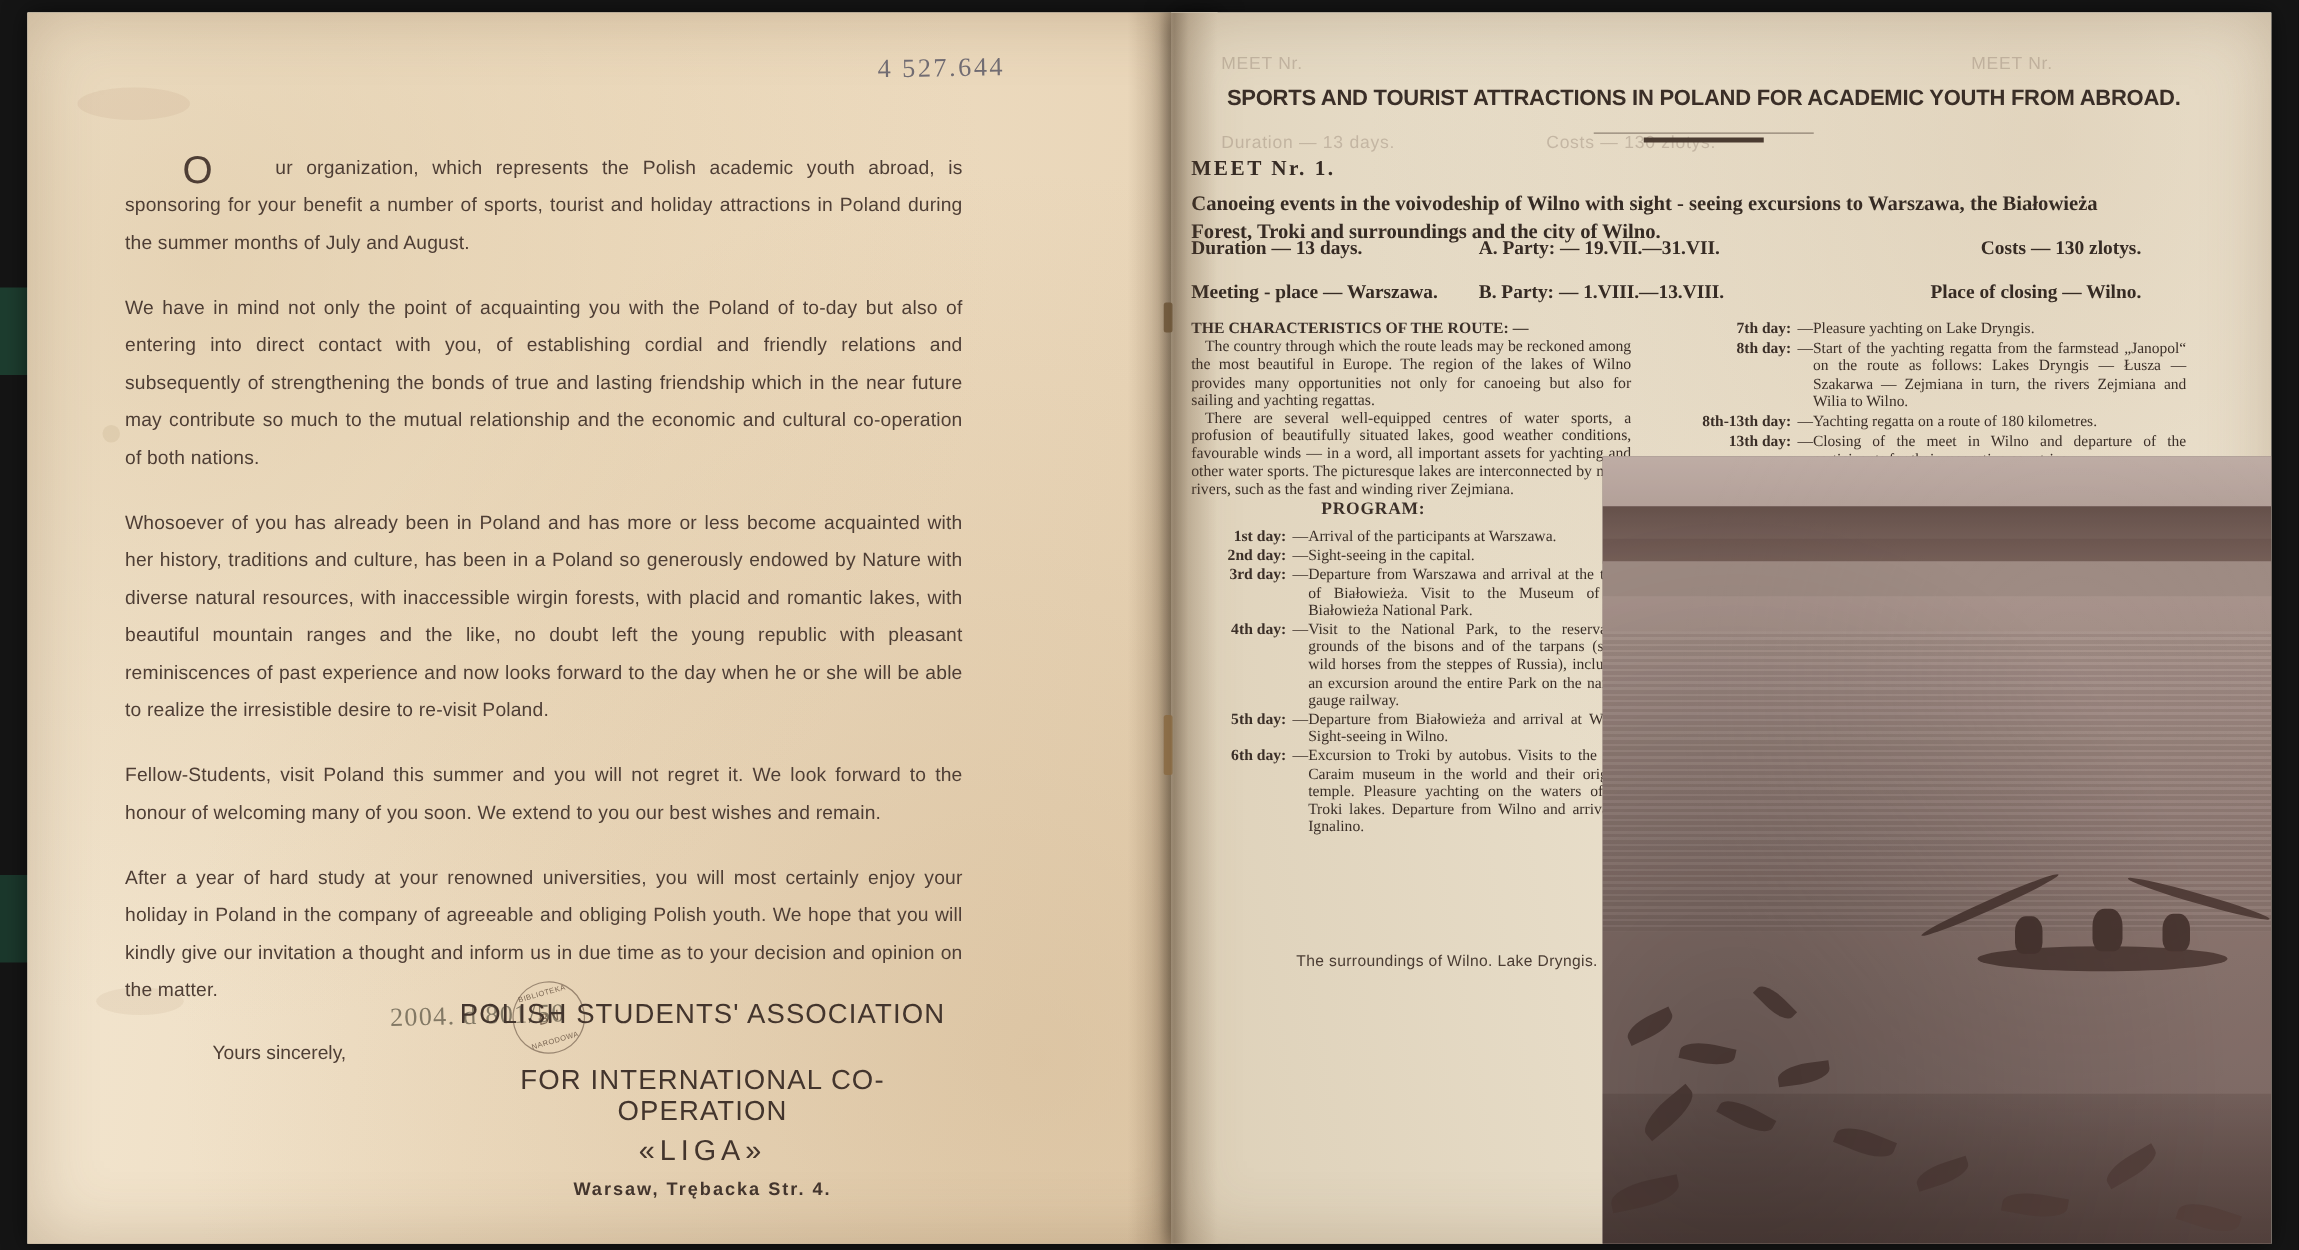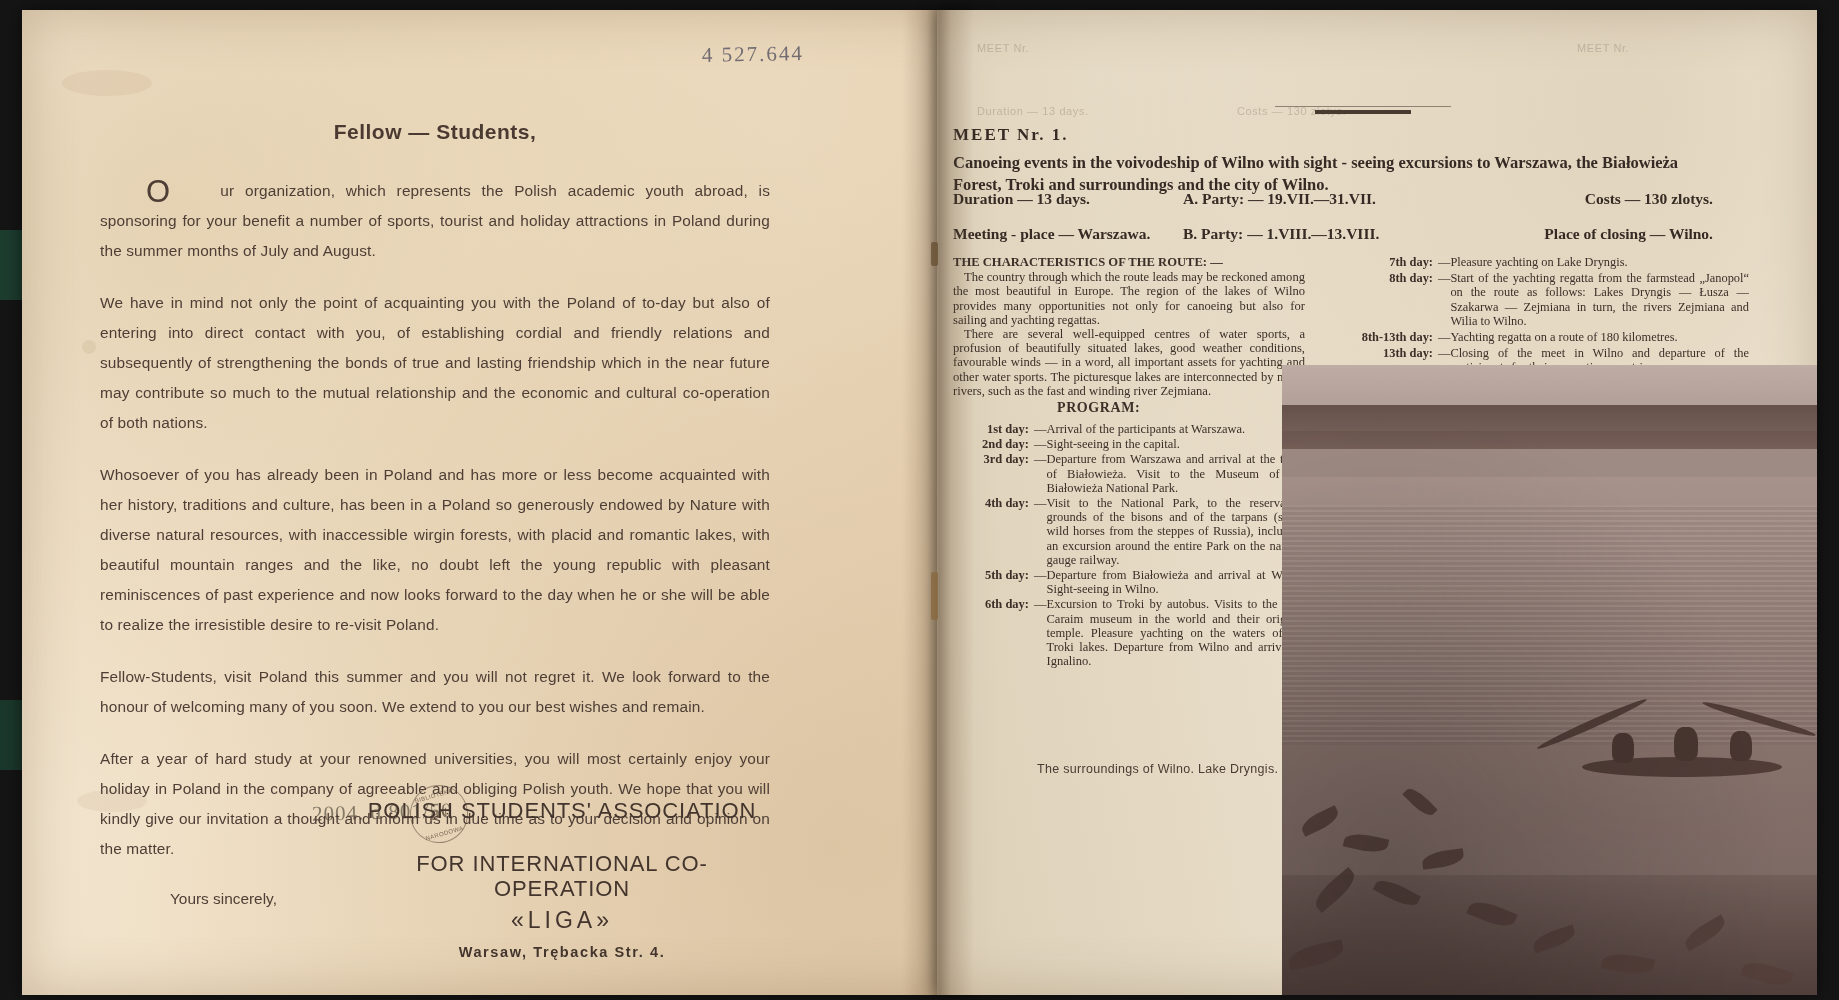--- a/index.html
+++ b/index.html
@@ -224,21 +224,21 @@
   
   .rp {
     position: absolute;
     color: #3c3029;
     font-family: "Liberation Serif", serif;
   }
   .ghost {
     position: absolute;
     font-family: "Liberation Sans", sans-serif;
     color: rgba(120,100,85,.30);
-    font-size: 11px;
+    font-size: 14px;
     letter-spacing: .6px;
   }
 
   .r-title {
     left: 16px; top: 58px;
     width: 820px;
     font-family: "Liberation Sans", sans-serif;
     font-size: 17.6px;
     font-weight: 700;
     letter-spacing: -.2px;
@@ -447,21 +447,20 @@
     <div class="page page-left">
       <div class="edge-dark"></div>
       <div class="spot" style="left:40px;top:60px;width:90px;height:26px;opacity:.5"></div>
       <div class="spot" style="left:60px;top:330px;width:14px;height:14px;opacity:.6"></div>
       <div class="spot" style="left:55px;top:780px;width:70px;height:22px;opacity:.45"></div>
 
       <div class="pencil-top">4 527.644</div>
       <div class="pencil-bottom">2004. d 801/50</div>
 
       <div class="letter">
-        <h1>Fellow — Students,</h1>
 
         <p class="first"><span class="dropcap">O</span><span>ur organization, which represents the Polish academic youth abroad, is sponsoring for your benefit a number of sports, tourist and holiday attractions in Poland during the summer months of July and August.</span></p>
         <p>We have in mind not only the point of acquainting you with the Poland of to-day but also of entering into direct contact with you, of establishing cordial and friendly relations and subsequently of strengthening the bonds of true and lasting friendship which in the near future may contribute so much to the mutual relationship and the economic and cultural co-operation of both nations.</p>
         <p>Whosoever of you has already been in Poland and has more or less become acquainted with her history, traditions and culture, has been in a Poland so generously endowed by Nature with diverse natural resources, with inaccessible wirgin forests, with placid and romantic lakes, with beautiful mountain ranges and the like, no doubt left the young republic with pleasant reminiscences of past experience and now looks forward to the day when he or she will be able to realize the irresistible desire to re-visit Poland.</p>
         <p>Fellow-Students, visit Poland this summer and you will not regret it. We look forward to the honour of welcoming many of you soon. We extend to you our best wishes and remain.</p>
         <p>After a year of hard study at your renowned universities, you will most certainly enjoy your holiday in Poland in the company of agreeable and obliging Polish youth. We hope that you will kindly give our invitation a thought and inform us in due time as to your decision and opinion on the matter.</p>
 
         <div class="yours">Yours sincerely,</div>
       </div>
 
@@ -480,20 +479,21 @@
     </div>
 
     <div class="page page-right">
       <div class="edge-dark"></div>
 
       <div class="ghost" style="left:40px; top:32px;">MEET Nr.</div>
       <div class="ghost" style="left:640px; top:32px;">MEET Nr.</div>
       <div class="ghost" style="left:40px; top:95px;">Duration — 13 days.</div>
       <div class="ghost" style="left:300px; top:95px;">Costs — 130 zlotys.</div>
 
+      <div class="rp r-title">SPORTS AND TOURIST ATTRACTIONS IN POLAND FOR ACADEMIC YOUTH FROM ABROAD.</div>
       <div class="r-rule-thin"></div>
       <div class="r-rule"></div>
 
       <div class="rp meet-no">MEET Nr. 1.</div>
       <div class="rp meet-desc">Canoeing events in the voivodeship of Wilno with sight - seeing excursions to Warszawa, the Białowieża Forest, Troki and surroundings and the city of Wilno.</div>
 
       <div class="rp row-dur">
         <span>Duration — 13 days.</span>
         <span class="cell-a">A. Party:  —  19.VII.—31.VII.</span>
         <span class="cell-c">Costs — 130 zlotys.</span>

